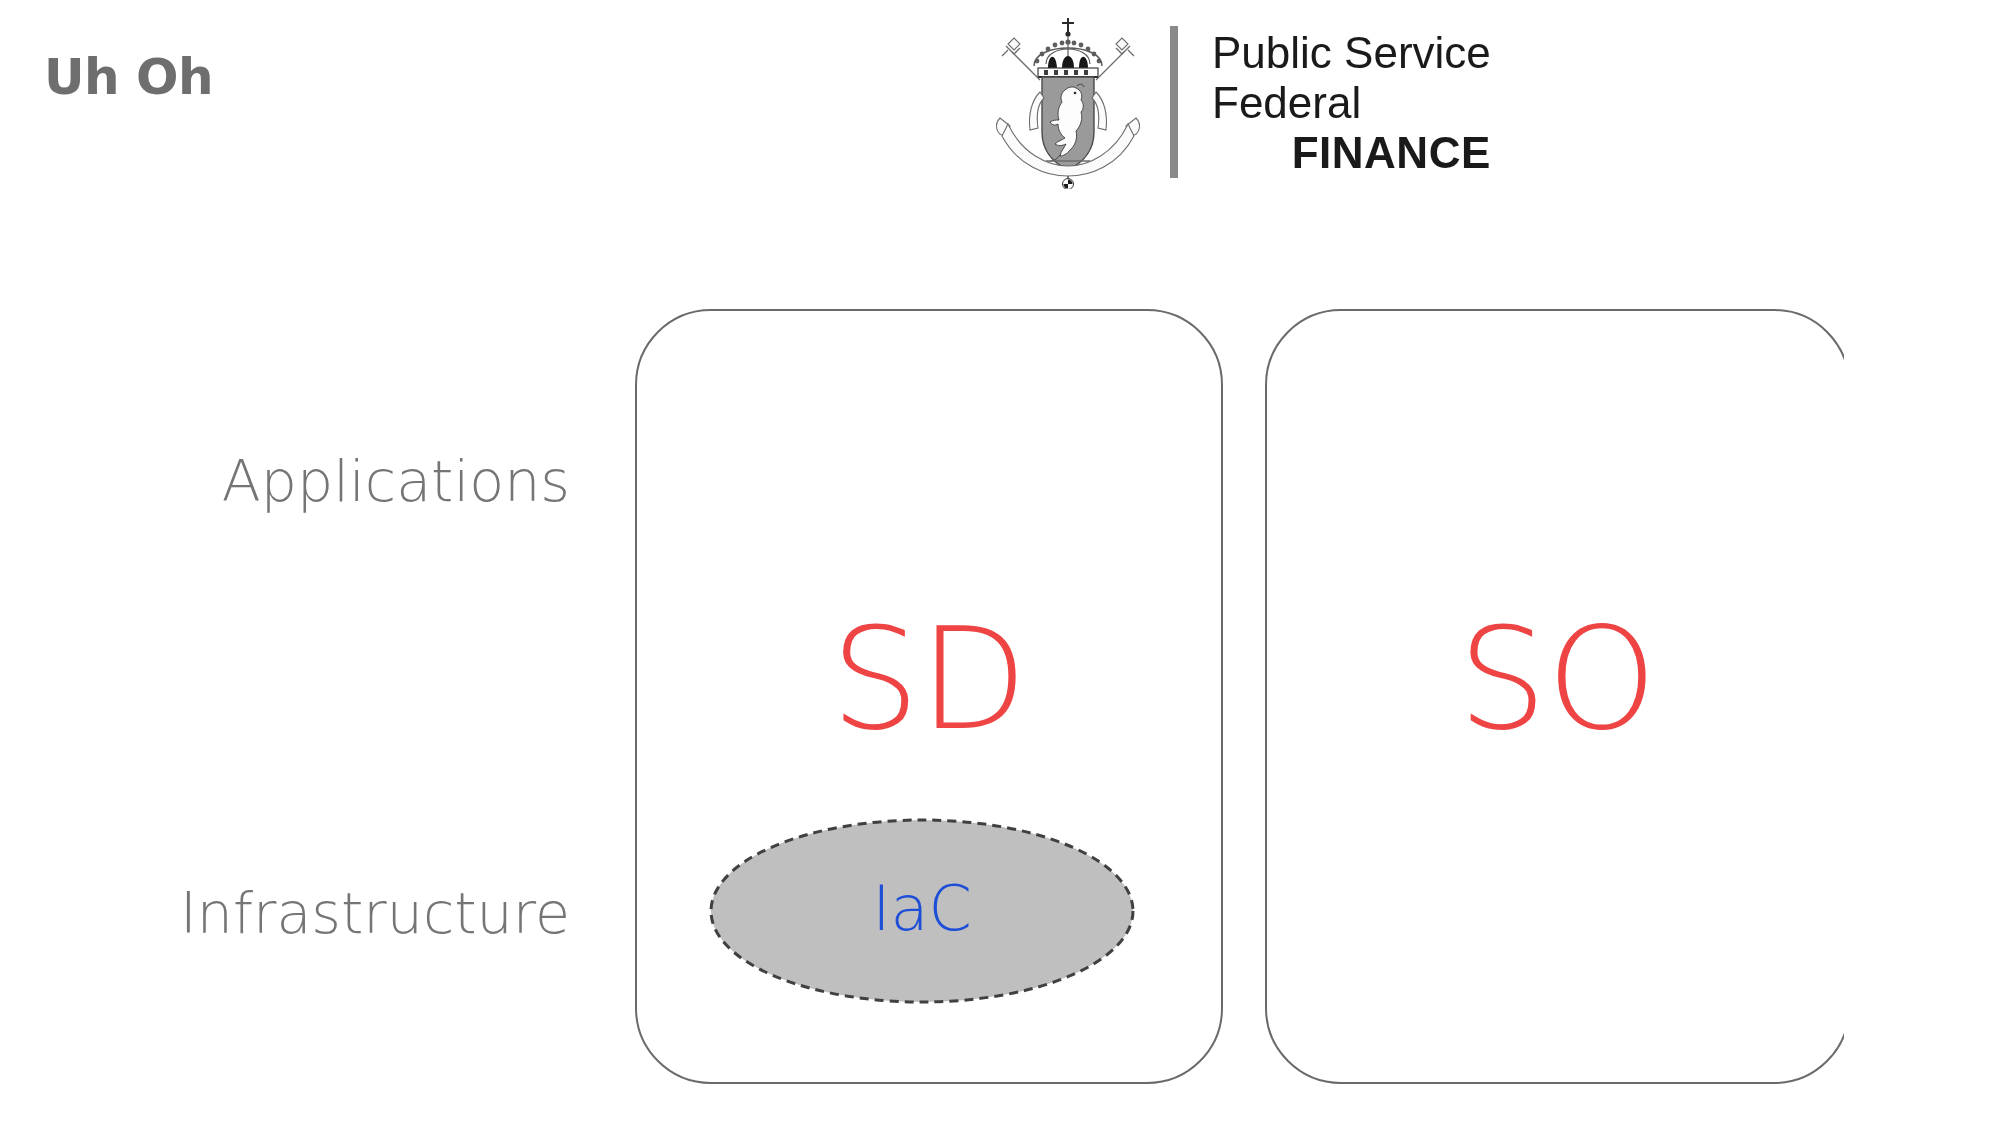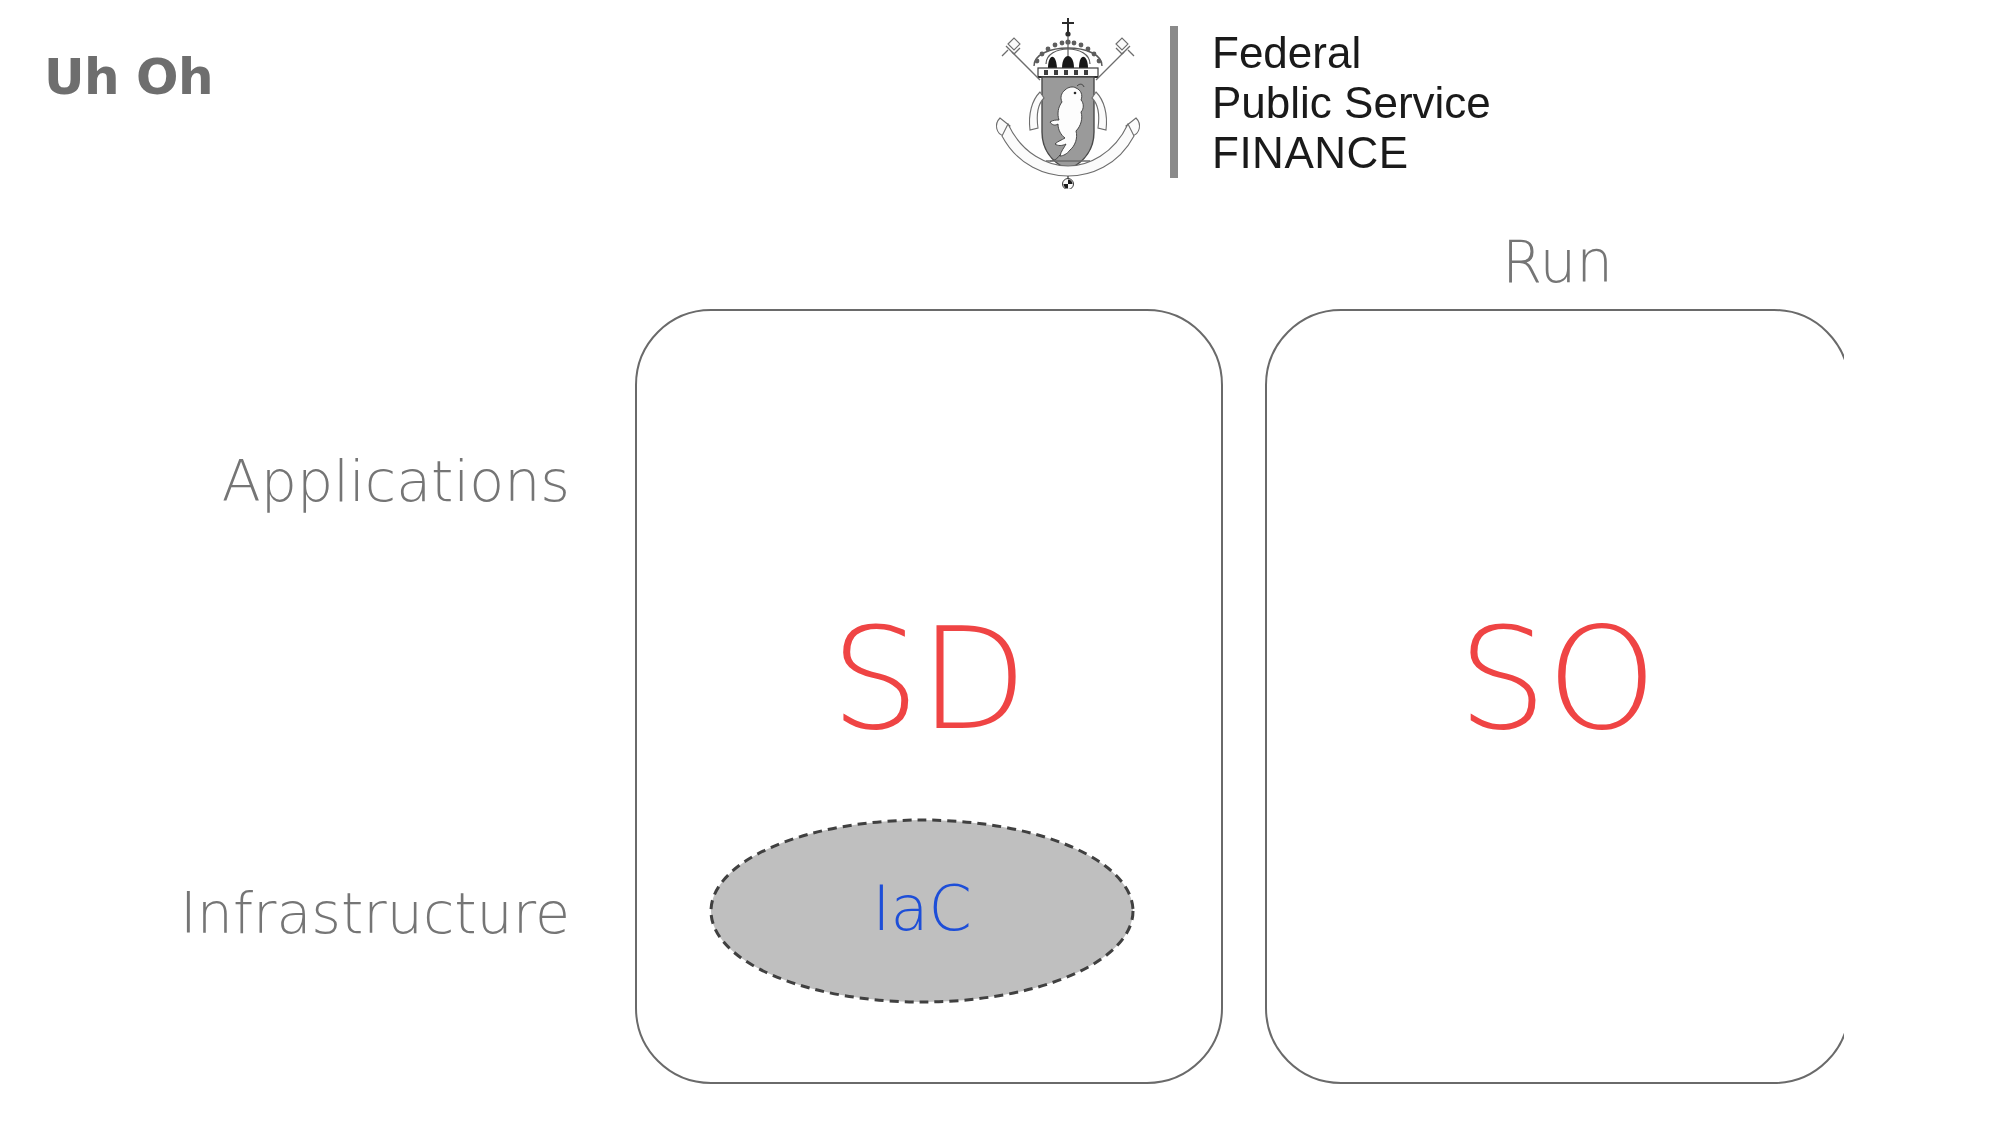--- a/index.html
+++ b/index.html
@@ -63,22 +63,23 @@
     justify-content: flex-start;
   }
   #logo-text .line {
     font-family: "Liberation Sans", sans-serif;
     font-size: 44px;
     line-height: 50px;
     color: #1a1a1a;
     white-space: nowrap;
   }
   #logo-text .line.bold {
-    font-weight: normal;
+    font-weight: bold;
     letter-spacing: 0.5px;
+    text-align: right;
   }
 
   
   .column-header {
     position: absolute;
     font-family: "DejaVu Sans", sans-serif;
     font-size: 58px;
     font-weight: 300;
     color: #757575;
     text-align: center;
@@ -282,27 +283,26 @@
             <path d="M80 165.5 a4.5 4.5 0 0 1 4.5 4.5 L80 170 Z"></path>
             <path d="M80 174.5 a4.5 4.5 0 0 1 -4.5 -4.5 L80 170 Z"></path>
           </g>
         </g>
       </g>
     </svg>
 
     <div id="logo-divider"></div>
 
     <div id="logo-text">
+      <div class="line">Public Service</div>
       <div class="line">Federal</div>
-      <div class="line">Public Service</div>
       <div class="line bold">FINANCE</div>
     </div>
   </div>
 
-  <div id="header-run" class="column-header">Run</div>
 
   <div id="label-applications" class="row-label">Applications</div>
   <div id="label-infrastructure" class="row-label">Infrastructure</div>
 
   <div id="box-build" class="phase-box"></div>
   <div id="box-run" class="phase-box"></div>
 
   <div id="code-sd" class="phase-code">SD</div>
   <div id="code-so" class="phase-code">SO</div>
 

